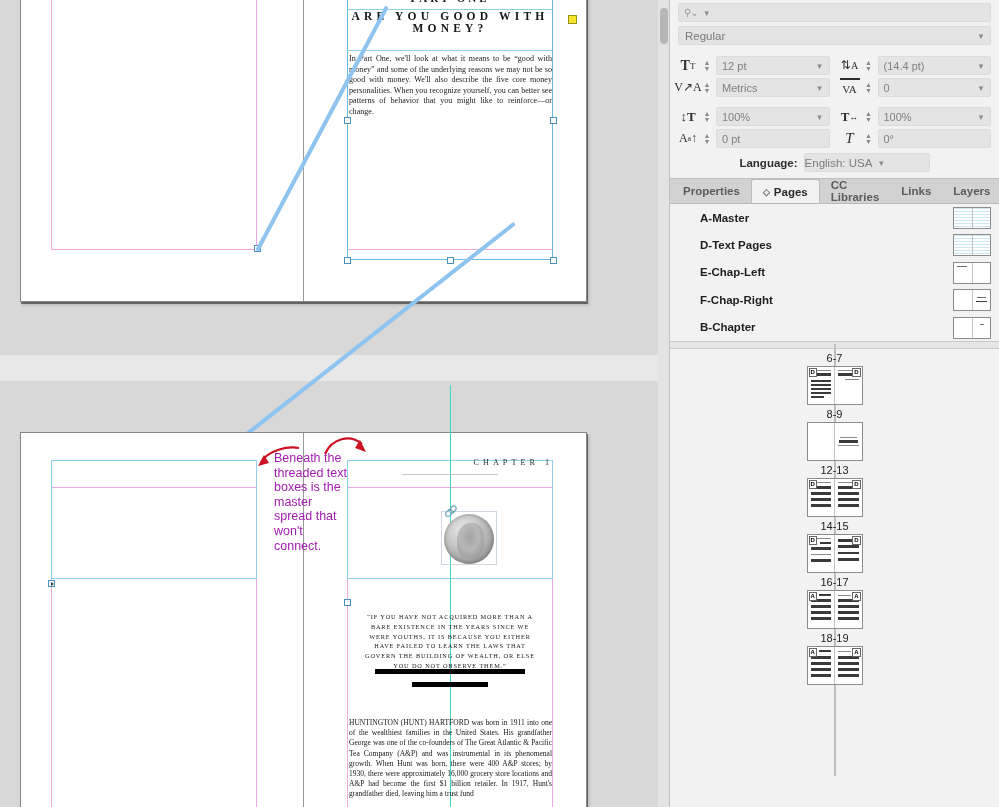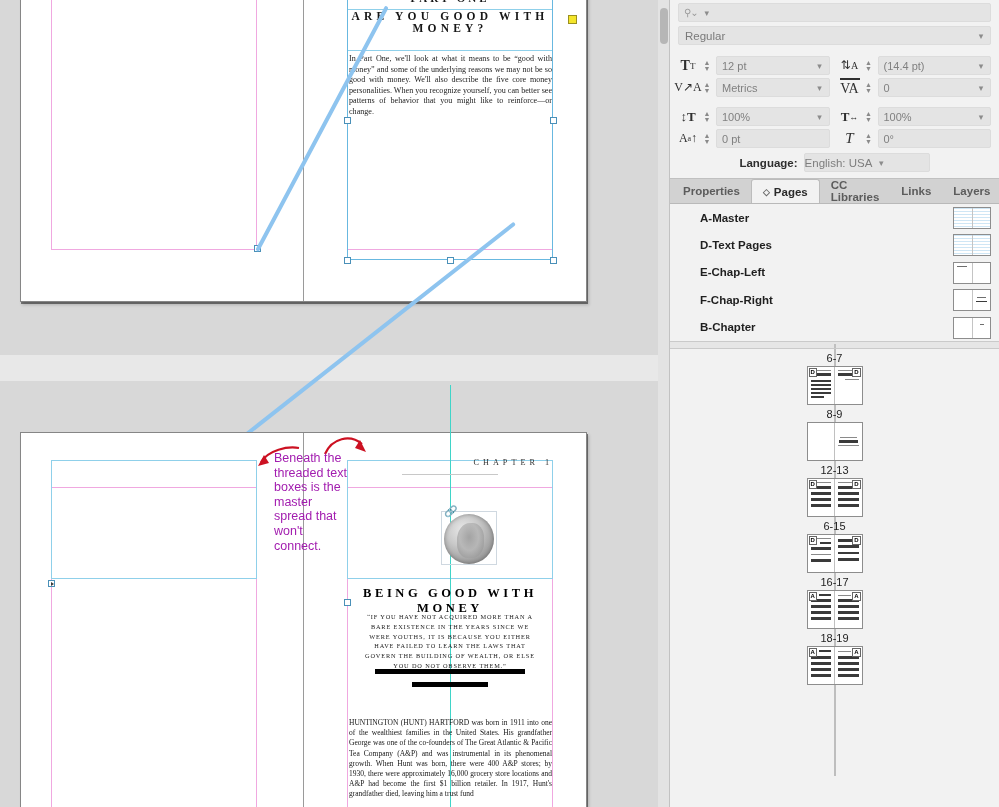--- a/index.html
+++ b/index.html
@@ -397,21 +397,20 @@
 
       <div class="doc-text chapter-label" style="left:327px; top:26px; width:206px;">CHAPTER 1</div>
       <div class="chapter-rule" style="left:382px; top:42px; width:96px;"></div>
 
       <div class="coin-frame" style="left:421px; top:79px; width:56px; height:54px;"></div>
       <div class="coin" style="left:424px; top:82px; width:50px; height:50px;">
         <div class="profile"></div>
       </div>
       <div class="link-badge" style="left:424px; top:74px;">🔗</div>
 
-      <div class="doc-text chapter-title" style="left:322px; top:154px; width:216px;">BEING GOOD WITH MONEY</div>
 
       <div class="doc-text epigraph" style="left:342px; top:180px; width:176px;">“IF YOU HAVE NOT ACQUIRED MORE THAN A BARE EXISTENCE IN THE YEARS SINCE WE WERE YOUTHS, IT IS BECAUSE YOU EITHER HAVE FAILED TO LEARN THE LAWS THAT GOVERN THE BUILDING OF WEALTH, OR ELSE YOU DO NOT OBSERVE THEM.”</div>
 
       <div class="blackbar" style="left:355px; top:237px; width:150px; height:5px;"></div>
       <div class="blackbar" style="left:392px; top:250px; width:76px; height:5px;"></div>
 
       <div class="doc-text body-text" style="left:329px; top:286px; width:203px;">HUNTINGTON (HUNT) HARTFORD was born in 1911 into one of the wealthiest families in the United States. His grandfather George was one of the co-founders of The Great Atlantic &amp; Pacific Tea Company (A&amp;P) and was instrumental in its phenomenal growth. When Hunt was born, there were 400 A&amp;P stores; by 1930, there were approximately 16,000 grocery store locations and A&amp;P had become the first $1 billion retailer. In 1917, Hunt's grandfather died, leaving him a trust fund</div>
 
       <div class="handle inport" style="left:28px; top:148px;"></div>
       <div class="handle" style="left:324px; top:167px;"></div>
@@ -474,21 +473,21 @@
       <div class="crow tight">
         <div class="cgroup">
           <span class="cicon" style="font-size:12px;">V↗A</span>
           <span class="stepper">▲<br>▼</span>
           <span class="cfield">
             <span class="fval">Metrics</span>
             <span class="chev">▾</span>
           </span>
         </div>
         <div class="cgroup">
-          <span class="cicon" style="font-size:14px;border-top:2px solid #2f2f2f;">VA</span>
+          <span class="cicon" style="font-size:11px;border-top:2px solid #2f2f2f;">VA</span>
           <span class="stepper">▲<br>▼</span>
           <span class="cfield">
             <span class="fval">0</span>
             <span class="chev">▾</span>
           </span>
         </div>
       </div>
 
       <div class="charsep"></div>
 
@@ -667,21 +666,21 @@
             <i class="pl t3" style="left:3px;right:3px;top:7px;"></i>
             <i class="pl t3" style="left:3px;right:3px;top:13px;"></i>
             <i class="pl t3" style="left:3px;right:3px;top:19px;"></i>
             <i class="pl t3" style="left:3px;right:3px;top:25px;"></i>
             <span class="pbadge" style="right:1px;top:1px;">D</span>
           </span>
         </div>
       </div>
 
       <div class="spread-item">
-        <div class="sp-label">6-15</div>
+        <div class="sp-label">14-15</div>
         <div class="sp-thumb">
           <span class="ph">
             <i class="pl t1" style="left:3px;right:3px;top:3px;"></i>
             <i class="pl t2" style="left:12px;right:3px;top:7px;"></i>
             <i class="pl t3" style="left:3px;right:3px;top:12px;"></i>
             <i class="pl t1" style="left:3px;right:3px;top:19px;"></i>
             <i class="pl t3" style="left:3px;right:3px;top:24px;"></i>
             <span class="pbadge" style="left:1px;top:1px;">D</span>
           </span>
           <span class="ph">

